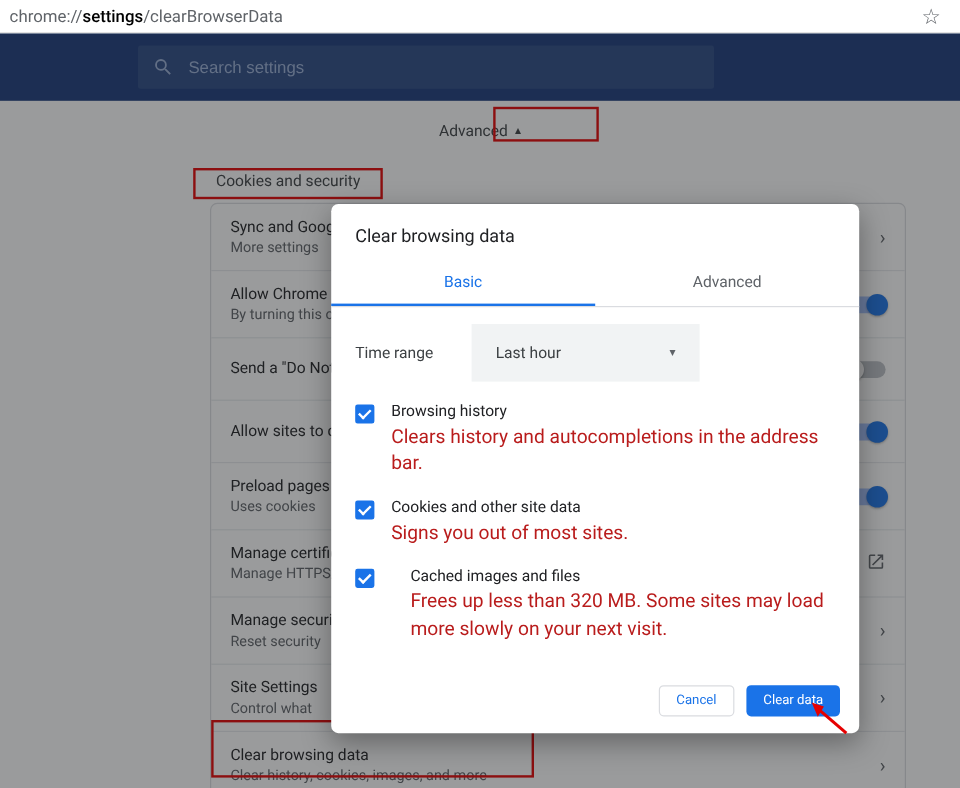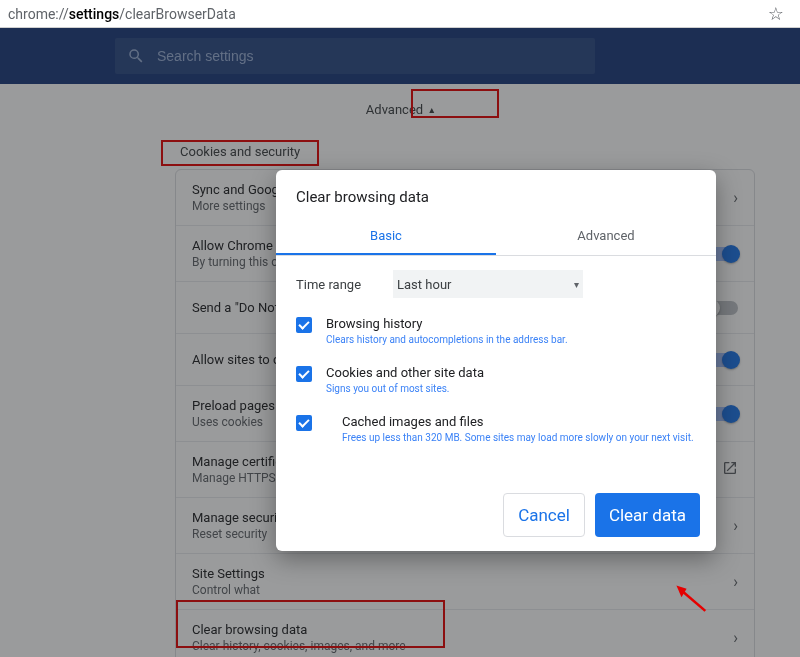--- a/index.html
+++ b/index.html
@@ -141,44 +141,44 @@
     flex: 1; text-align: center; padding: 10px 0;
     font-size: 13px; color: #5f6368; cursor: pointer;
     border-bottom: 2px solid transparent;
   }
   .tab.active { color: #1a73e8; border-bottom: 2px solid #1a73e8; font-weight: 400; }
 
   .dlg-body { padding: 14px 20px 24px 20px; font-size: 13px; color: #3c4043; }
   .timerow { display: flex; align-items: center; gap: 32px; margin-bottom: 18px; }
   .select {
     display: flex; align-items: center; justify-content: space-between;
-    background: #f1f3f4; height: 28px; width: 190px;
-    padding: 0 4px; font-size: 13px; color: #3c4043;
+    background: #f1f3f4; height: 48px; width: 190px;
+    padding: 0 20px; font-size: 13px; color: #3c4043;
   }
   .select .caret { font-size: 10px; color: #5f6368; }
 
   .chk-row { display: flex; gap: 14px; margin-bottom: 18px; }
   .chk {
     width: 16px; height: 16px; border: 2px solid #1a73e8; background: #1a73e8;
     border-radius: 2px; flex: 0 0 16px; margin-top: 1px; position: relative;
   }
   .chk::after {
     content: ""; position: absolute; left: 3px; top: 0px;
     width: 4px; height: 8px; border: solid #fff; border-width: 0 2px 2px 0;
     transform: rotate(45deg);
   }
   .chk-row .txt .t { font-size: 13px; color: #202124; }
-  .chk-row .txt .s { font-size: 10px; color: #3b82f6; margin-top: 2px; line-height: 1.4; }
+  .chk-row .txt .s { font-size: 16px; color: #b91c1c; margin-top: 2px; line-height: 1.4; }
 
   .dlg-foot {
     display: flex; justify-content: flex-end; gap: 10px;
     padding: 8px 16px 0 16px;
   }
   .btn {
-    font-size: 17px; height: 44px; padding: 0 14px; border-radius: 4px;
+    font-size: 11px; height: 26px; padding: 0 14px; border-radius: 4px;
     display: inline-flex; align-items: center; cursor: pointer;
   }
   .btn.outline { border: 1px solid #dadce0; color: #1a73e8; background: #fff; }
   .btn.primary { background: #1a73e8; color: #fff; }
 
   
   .red-arrow {
     position: absolute;
     left: 673px; top: 585px;
     width: 34px; height: 28px;
@@ -309,21 +309,21 @@
         <div class="s">Clears history and autocompletions in the address bar.</div>
       </div>
     </div>
     <div class="chk-row">
       <div class="chk"></div>
       <div class="txt">
         <div class="t">Cookies and other site data</div>
         <div class="s">Signs you out of most sites.</div>
       </div>
     </div>
-    <div class="chk-row" style="margin-bottom:16px;gap:30px;">
+    <div class="chk-row" style="margin-bottom:4px;gap:30px;">
       <div class="chk"></div>
       <div class="txt">
         <div class="t">Cached images and files</div>
         <div class="s">Frees up less than 320 MB. Some sites may load more slowly on your next visit.</div>
       </div>
     </div>
   </div>
   <div class="dlg-foot">
     <div class="btn outline">Cancel</div>
     <div class="btn primary">Clear data</div>

